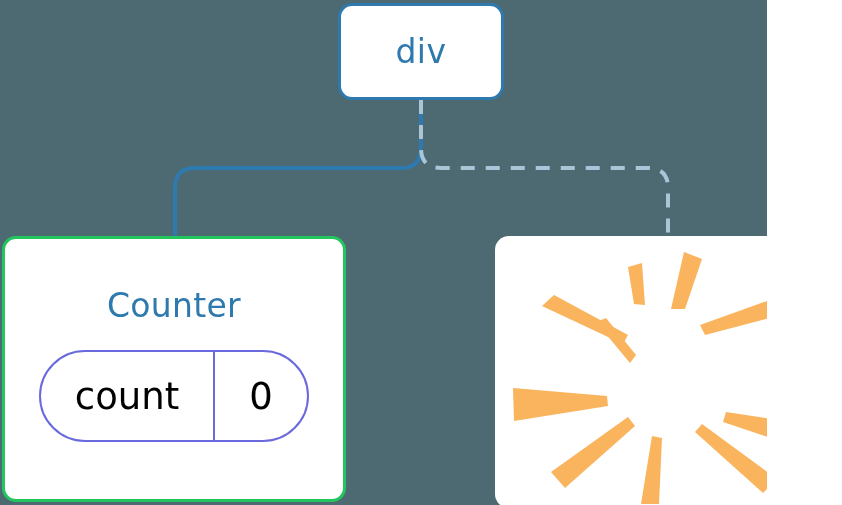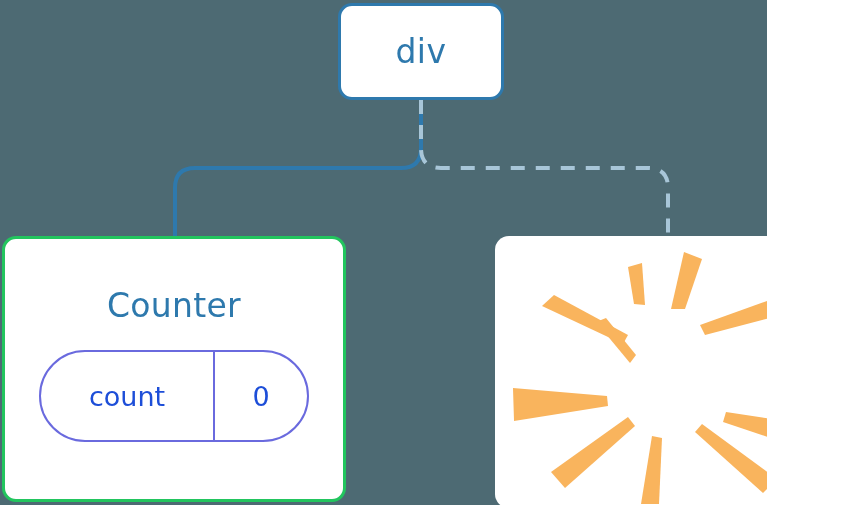--- a/index.html
+++ b/index.html
@@ -80,22 +80,22 @@
     border-radius: 46px;
     display: flex;
     align-items: stretch;
     box-sizing: border-box;
     background: #ffffff;
   }
   .prop-key, .prop-val {
     display: flex;
     align-items: center;
     justify-content: center;
-    color: #1d4ed8;
-    font-size: 27px;
+    color: #000000;
+    font-size: 37px;
     line-height: 1;
   }
   .prop-key {
     width: 172px;
   }
   .prop-divider {
     width: 2px;
     background: #6a6ade;
     flex: 0 0 auto;
   }

